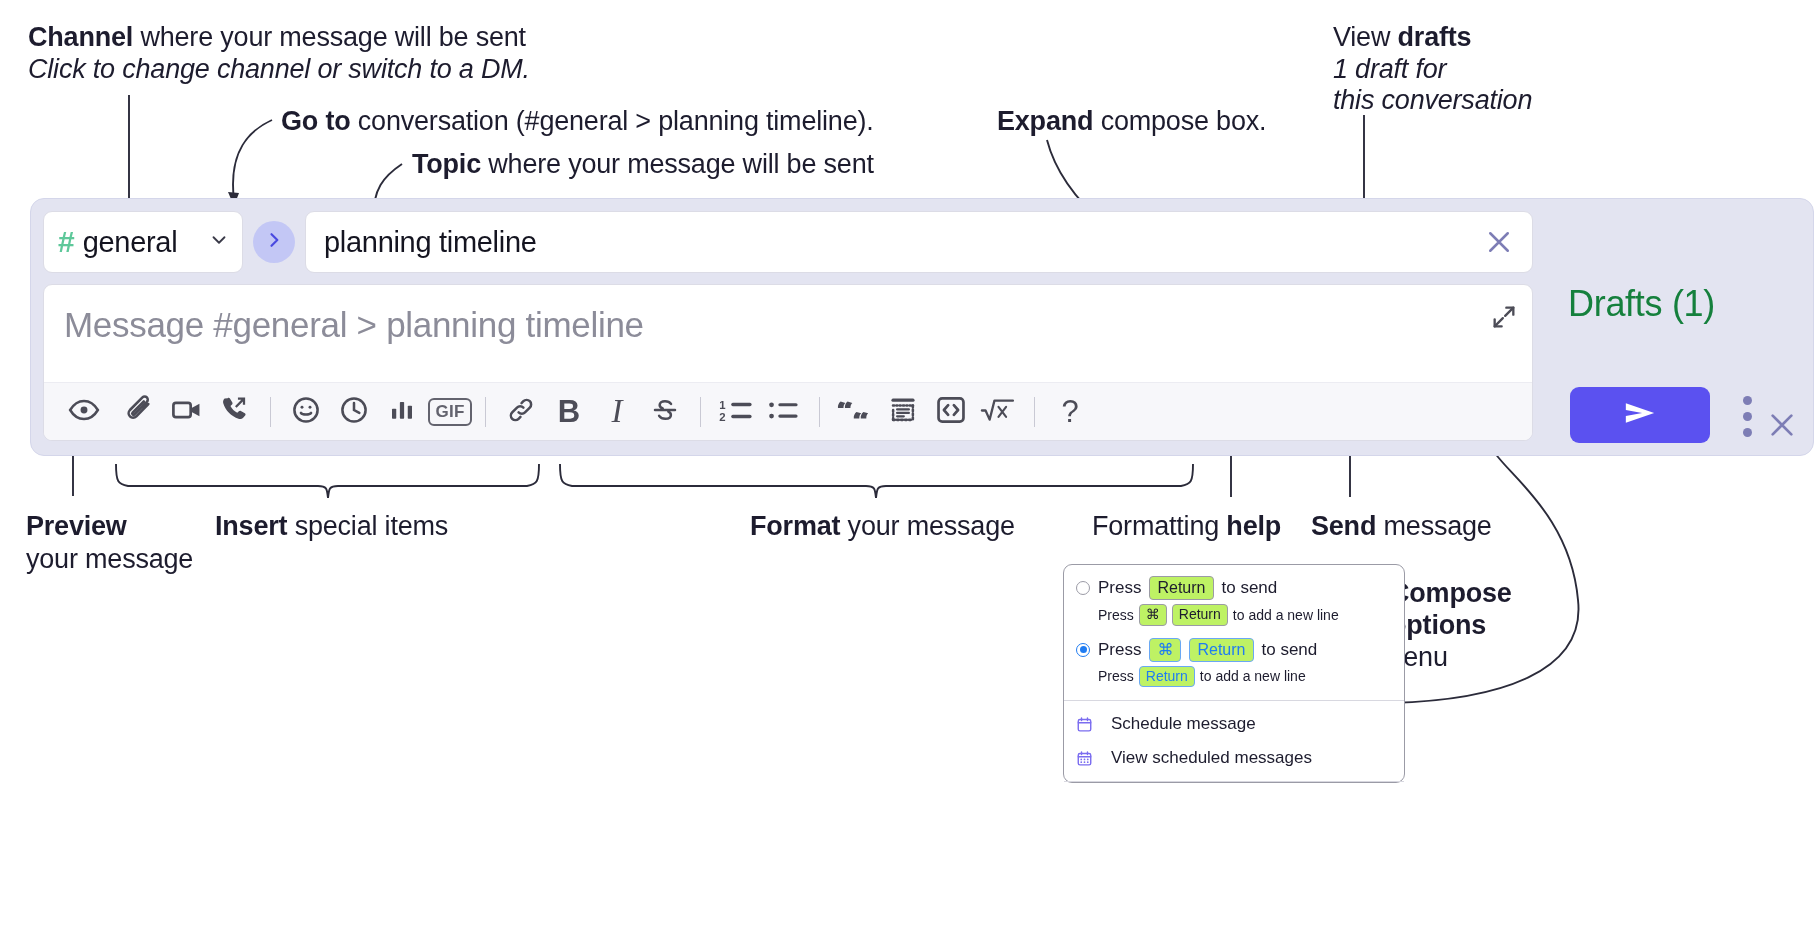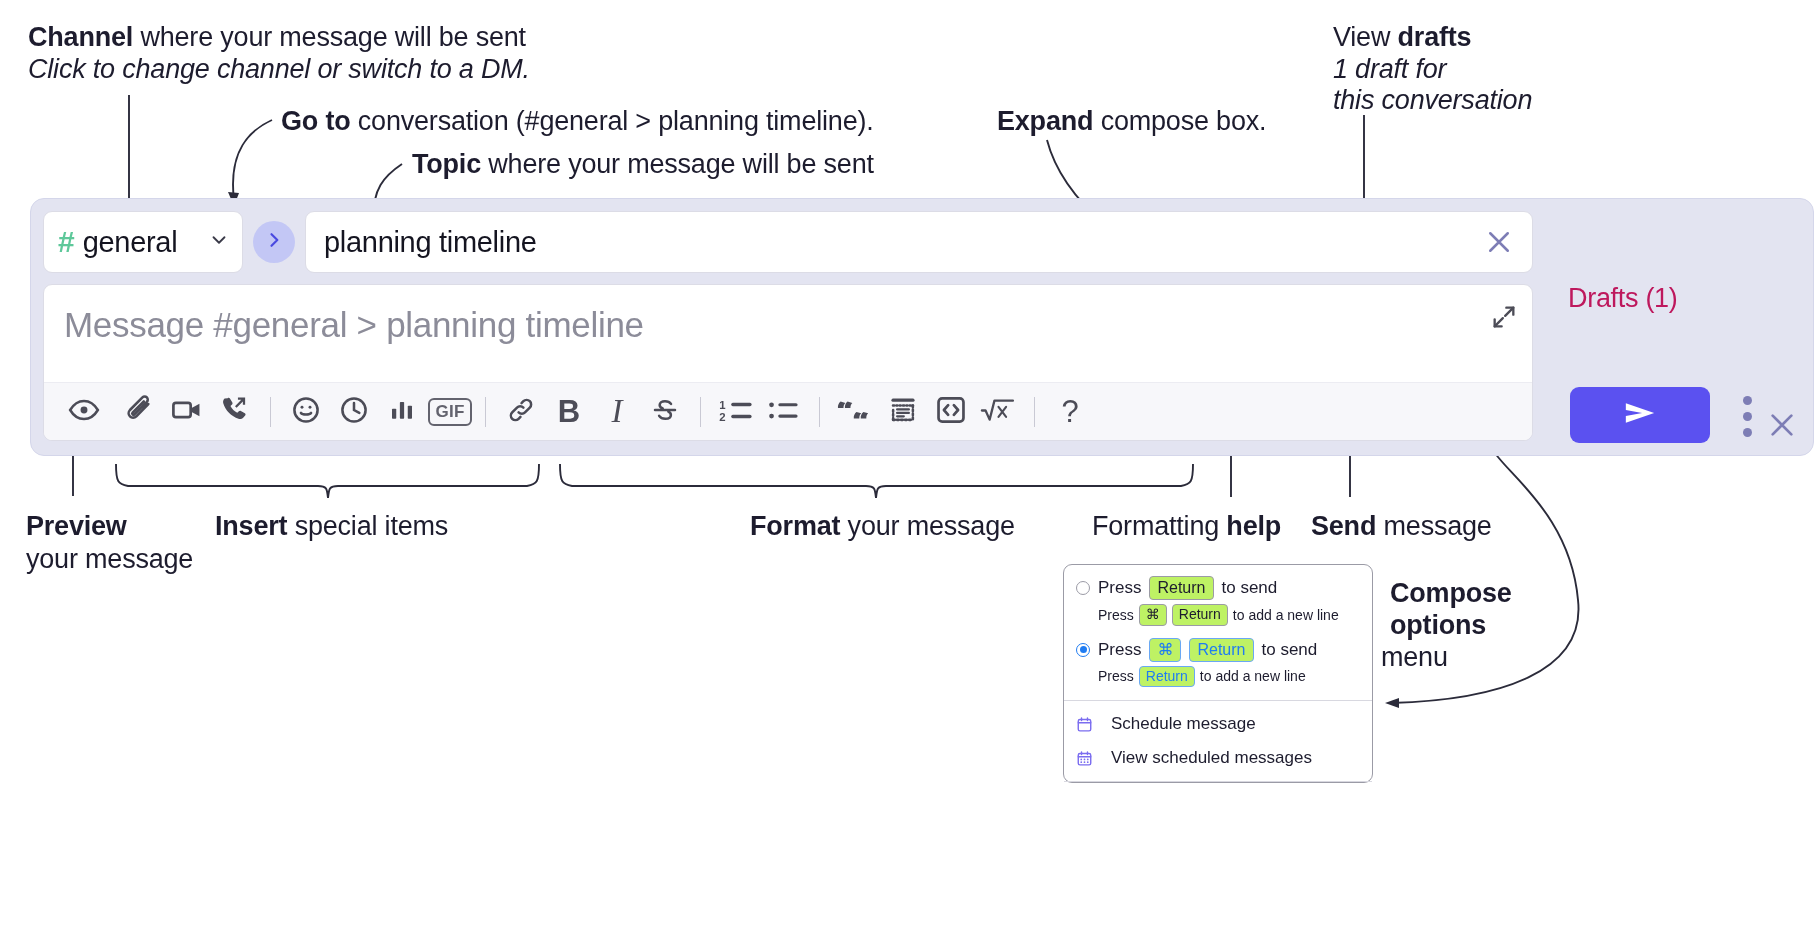--- a/index.html
+++ b/index.html
@@ -133,22 +133,22 @@
   }
   .tb-text { font-size:30px; color:#4c4c57; line-height:1; }
   .tb-bold { font-weight:700; font-size:31px; }
   .tb-italic { font-style:italic; font-family:"Liberation Serif", serif; font-size:33px; }
   .tb-help { font-size:31px; color:#4c4c57; }
 
   
   #drafts-label {
     position:absolute;
     left:1537px; top:282px;
-    font-size:27px;
-    color:#be185d;
+    font-size:36px;
+    color:#15803d;
     letter-spacing:-0.3px;
     cursor:pointer;
   }
   #send-button {
     position:absolute;
     left:1539px; top:386px;
     width:140px; height:56px;
     background:#5b51f0;
     border-radius:9px;
     display:flex; align-items:center; justify-content:center;
@@ -169,21 +169,21 @@
   #panel-close {
     position:absolute;
     left:1735px; top:210px;
     cursor:pointer;
   }
 
   
   #compose-menu {
     position:absolute;
     left:1063px; top:564px;
-    width:310px;
+    width:342px;
     background:#ffffff;
     border:1px solid #9b9ba6;
     border-radius:9px;
     padding:0;
     font-size:17px;
     color:#1d1c2e;
   }
   .menu-sec { padding:10px 0 10px 0; }
   .menu-radio-row {
     display:flex; align-items:center;

